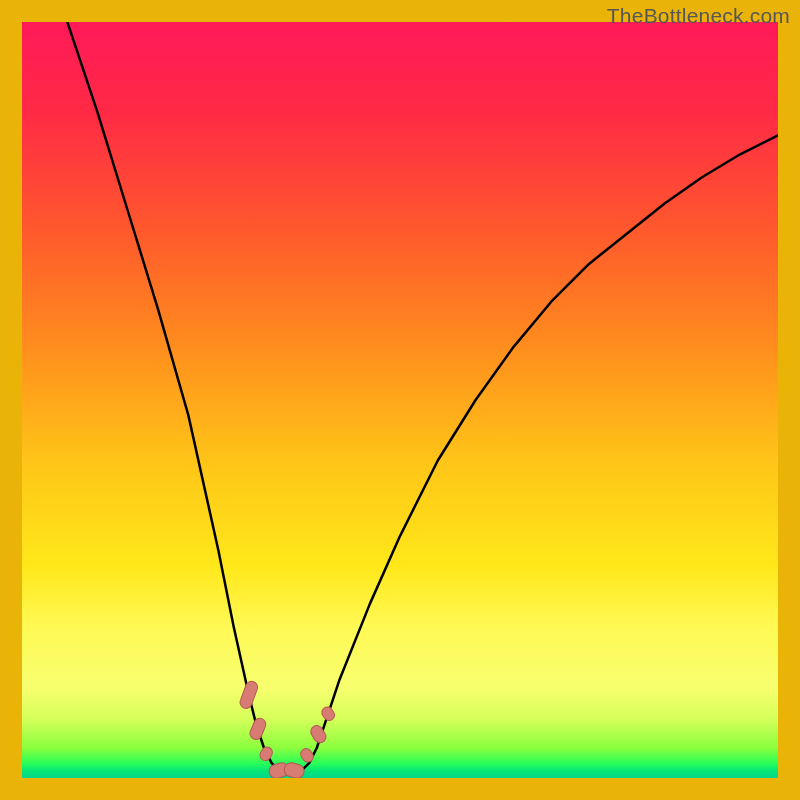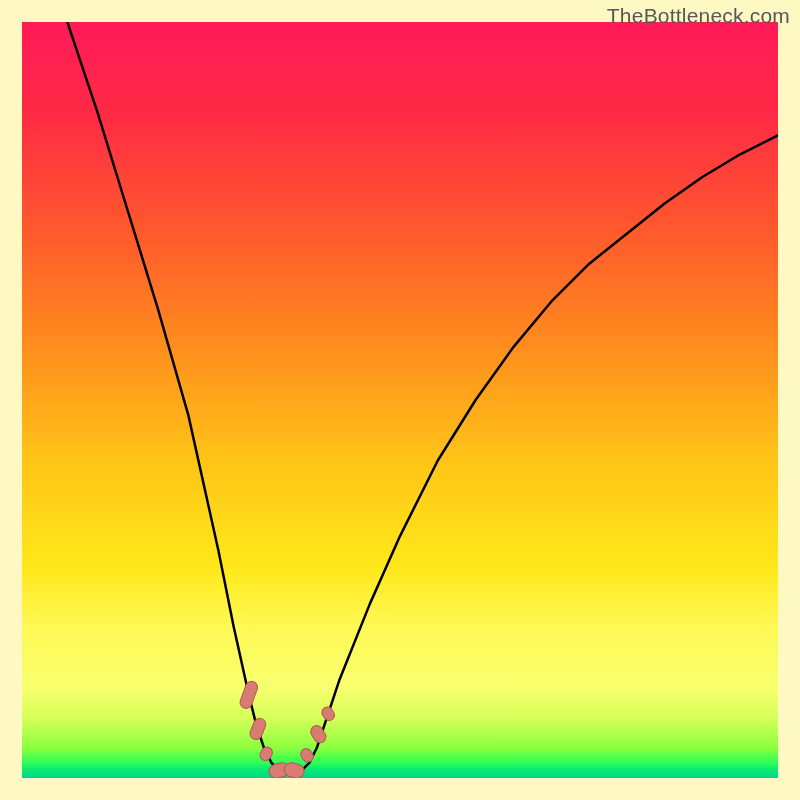--- a/index.html
+++ b/index.html
@@ -9,21 +9,21 @@
     height: 800px;
     background: #000;
     overflow: hidden;
     font-family: Arial, Helvetica, sans-serif;
   }
   .frame {
     position: absolute;
     top: 0; left: 0;
     width: 800px;
     height: 800px;
-    background: #fef9c3;
+    background: #eab308;
   }
   .plot {
     position: absolute;
     top: 22px;
     left: 22px;
     width: 756px;
     height: 756px;
     overflow: hidden;
   }
   .gradient {

